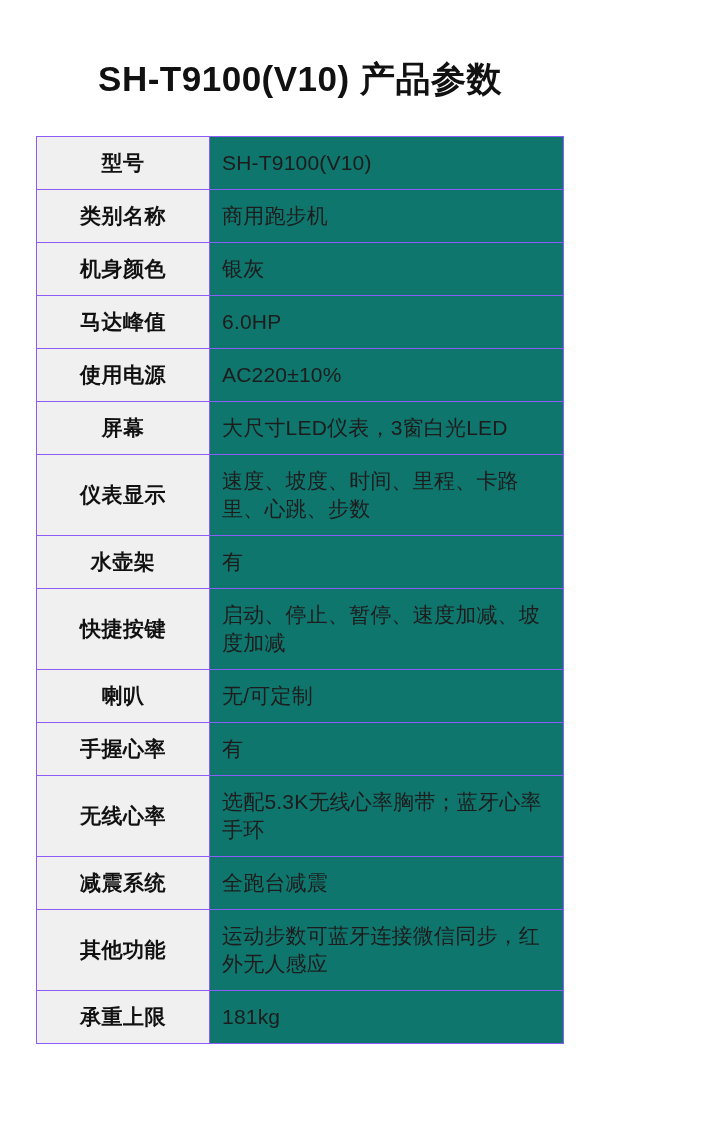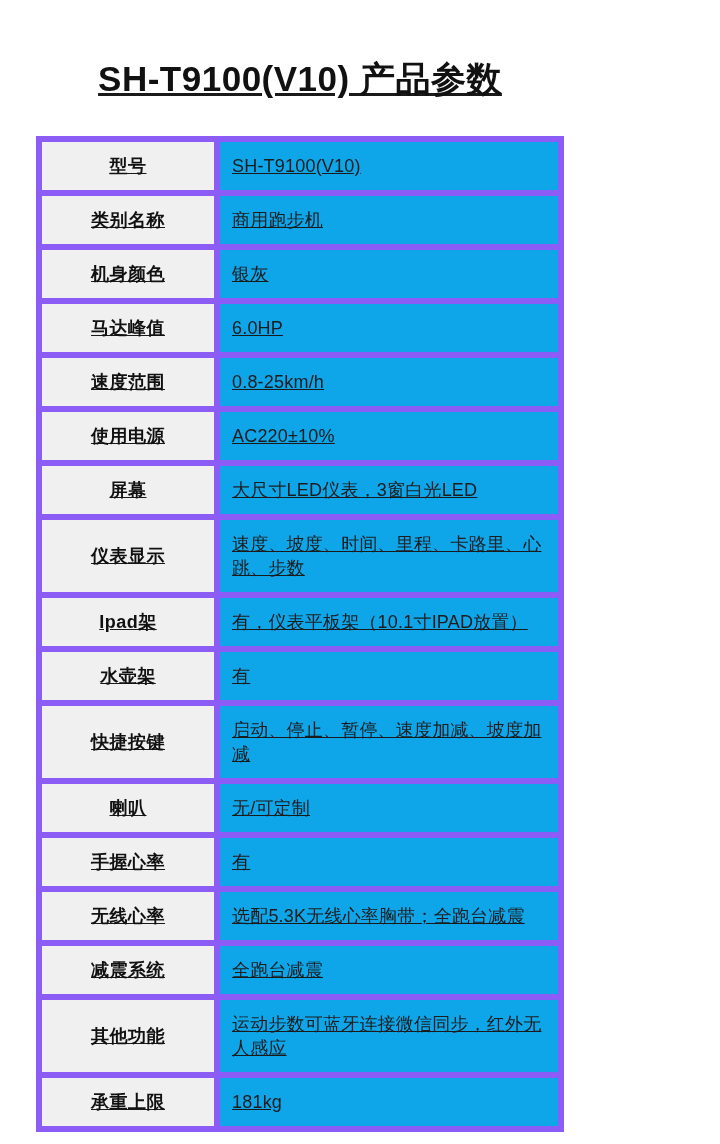--- a/index.html
+++ b/index.html
@@ -13,56 +13,55 @@
     font-family: "Liberation Sans", "DejaVu Sans", sans-serif;
     color: #1a1a1a;
     overflow: hidden;
   }
   .page {
     width: 600px;
     height: 1144px;
     box-sizing: border-box;
     padding: 0 36px;
     background: #ffffff;
-    text-decoration: underline;
   }
   .title {
     text-align: center;
     font-size: 35px;
     font-weight: bold;
     letter-spacing: 0.5px;
     color: #111111;
     padding-top: 58px;
     padding-bottom: 36px;
     line-height: 1.2;
   }
   table.spec {
     width: 100%;
     border-collapse: collapse;
     table-layout: fixed;
   }
   table.spec tr {
     height: 47px;
   }
   table.spec td {
-    border: 6px solid #8b5cf6;
-    font-size: 18px;
+    border: 1px solid #8b5cf6;
+    font-size: 21px;
     vertical-align: middle;
     padding: 12px;
   }
   td.label {
     width: 148px;
     background: #f0f0f0;
     text-align: center;
     font-weight: bold;
     color: #111111;
     letter-spacing: 0.5px;
   }
   td.value {
-    background: #0ea5e9;
+    background: #0f766e;
     padding-left: 14px;
     color: #1c1c1c;
     font-weight: normal;
     letter-spacing: 0.2px;
   }
 </style>
 </head>
 <body>
 
 <div class="page">
@@ -79,58 +78,50 @@
       </tr>
       <tr>
         <td class="label">机身颜色</td>
         <td class="value">银灰</td>
       </tr>
       <tr>
         <td class="label">马达峰值</td>
         <td class="value">6.0HP</td>
       </tr>
       <tr>
-        <td class="label">速度范围</td>
-        <td class="value">0.8-25km/h</td>
-      </tr>
-      <tr>
         <td class="label">使用电源</td>
         <td class="value">AC220±10%</td>
       </tr>
       <tr>
         <td class="label">屏幕</td>
         <td class="value">大尺寸LED仪表，3窗白光LED</td>
       </tr>
       <tr>
         <td class="label">仪表显示</td>
         <td class="value">速度、坡度、时间、里程、卡路里、心跳、步数</td>
-      </tr>
-      <tr>
-        <td class="label">Ipad架</td>
-        <td class="value">有，仪表平板架（10.1寸IPAD放置）</td>
       </tr>
       <tr>
         <td class="label">水壶架</td>
         <td class="value">有</td>
       </tr>
       <tr>
         <td class="label">快捷按键</td>
         <td class="value">启动、停止、暂停、速度加减、坡度加减</td>
       </tr>
       <tr>
         <td class="label">喇叭</td>
         <td class="value">无/可定制</td>
       </tr>
       <tr>
         <td class="label">手握心率</td>
         <td class="value">有</td>
       </tr>
       <tr>
         <td class="label">无线心率</td>
-        <td class="value">选配5.3K无线心率胸带；全跑台减震</td>
+        <td class="value">选配5.3K无线心率胸带；蓝牙心率手环</td>
       </tr>
       <tr>
         <td class="label">减震系统</td>
         <td class="value">全跑台减震</td>
       </tr>
       <tr>
         <td class="label">其他功能</td>
         <td class="value">运动步数可蓝牙连接微信同步，红外无人感应</td>
       </tr>
       <tr>

